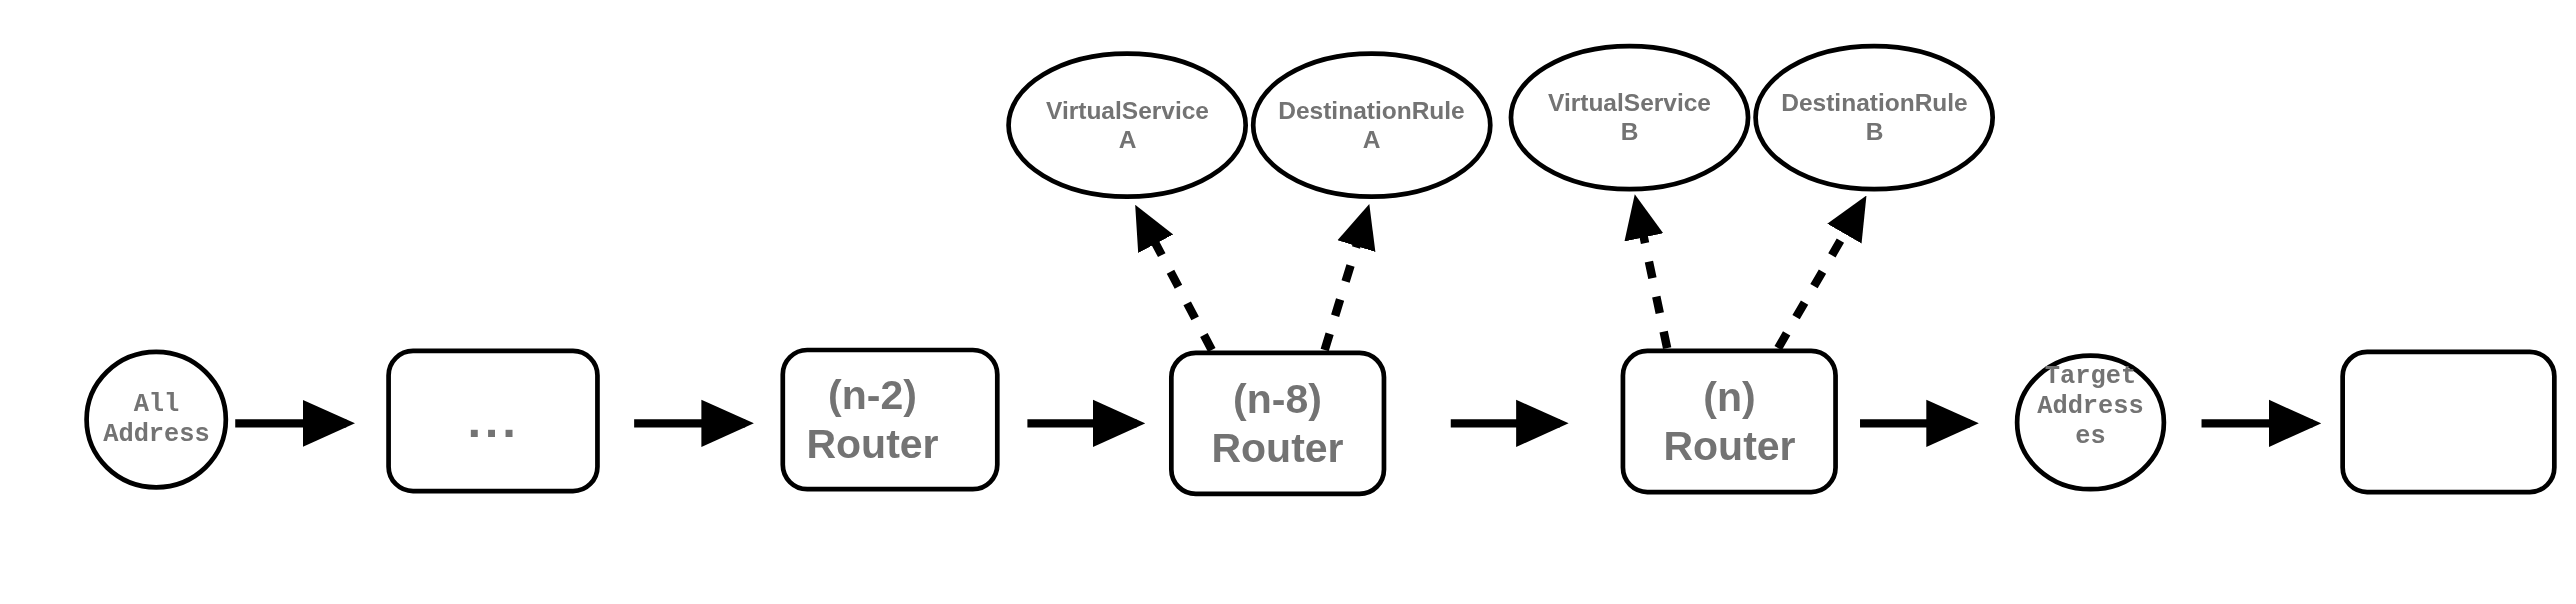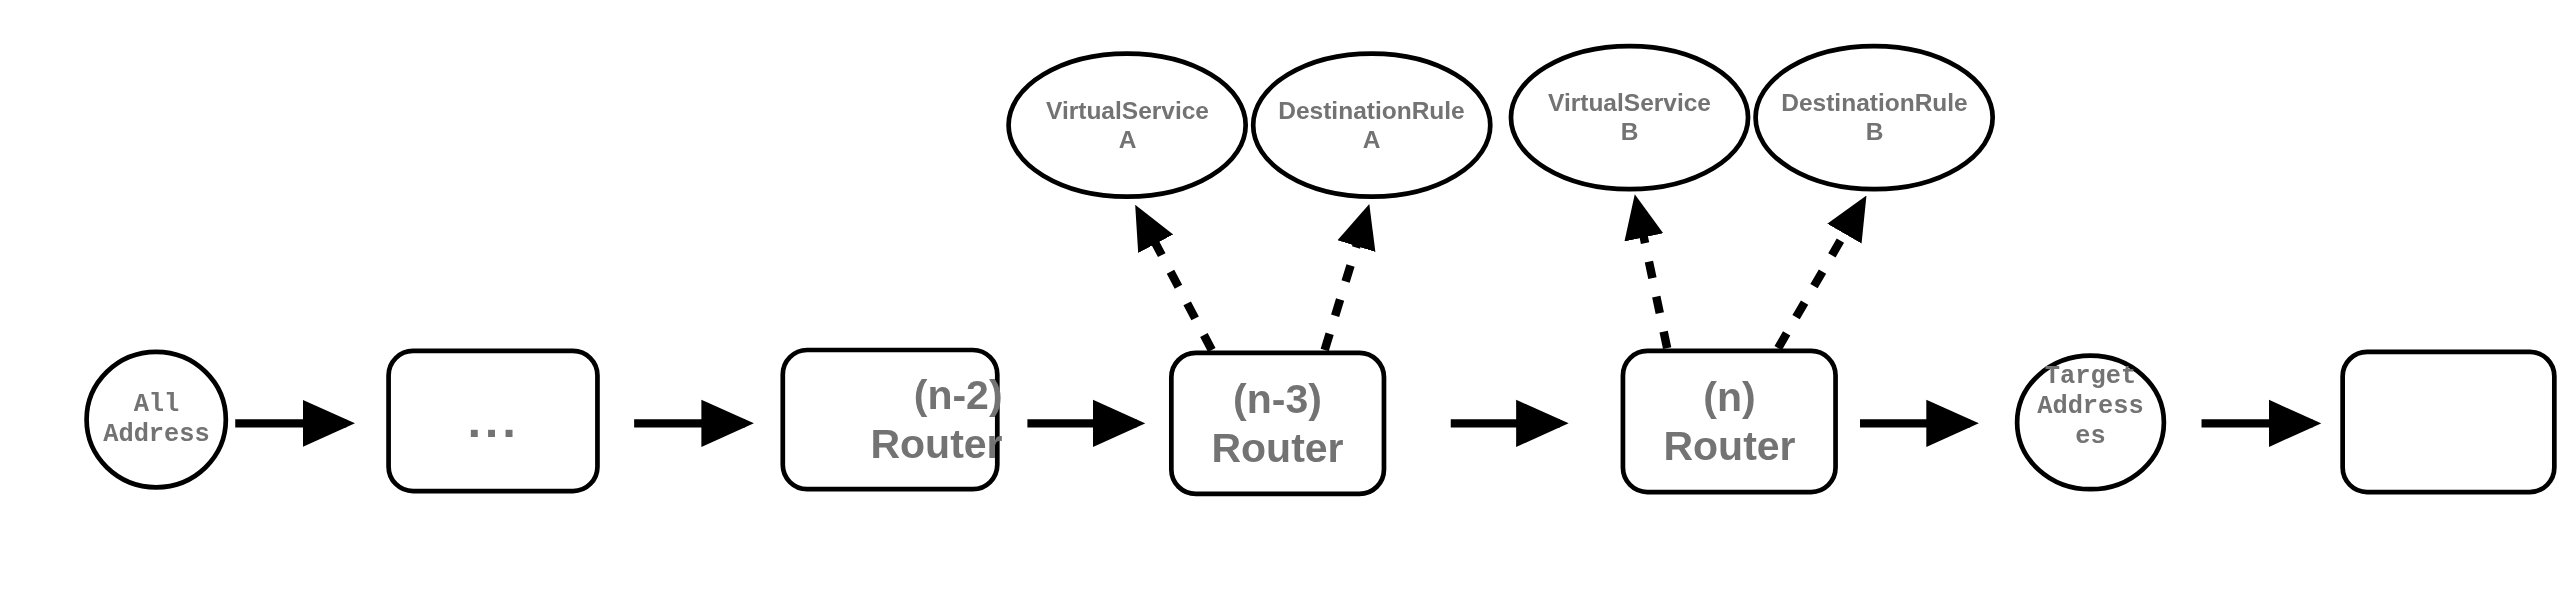--- a/index.html
+++ b/index.html
@@ -133,24 +133,24 @@
     <line class="edge-dashed" x1="1772" y1="370" x2="1740" y2="218" marker-end="url(#arrow-dashed)"></line>
 
     <line class="edge-dashed" x1="1890" y1="370" x2="1978" y2="218" marker-end="url(#arrow-dashed)"></line>
   </svg>
 
   <div class="node-label label-ellipse-small" style="left:87px; top:352px; width:139px; height:135px;">All
 Address</div>
 
   <div class="node-label label-dots" style="left:389px; top:351px; width:209px; height:140px;">...</div>
 
-  <div class="node-label label-router" style="left:829px; top:350px; width:215px; height:139px;text-align:right;">(n-2)
+  <div class="node-label label-router" style="left:765px; top:350px; width:215px; height:139px;">(n-2)
 Router</div>
 
-  <div class="node-label label-router" style="left:1171px; top:353px; width:213px; height:141px;">(n-3)
+  <div class="node-label label-router" style="left:1171px; top:353px; width:213px; height:141px;">(n-8)
 Router</div>
 
   <div class="node-label label-router" style="left:1623px; top:351px; width:213px; height:141px;">(n)
 Router</div>
 
   <div class="node-label label-ellipse-small" style="left:2017px; top:340px; width:147px; height:134px;">Target
 Address
 es</div>
 
 

